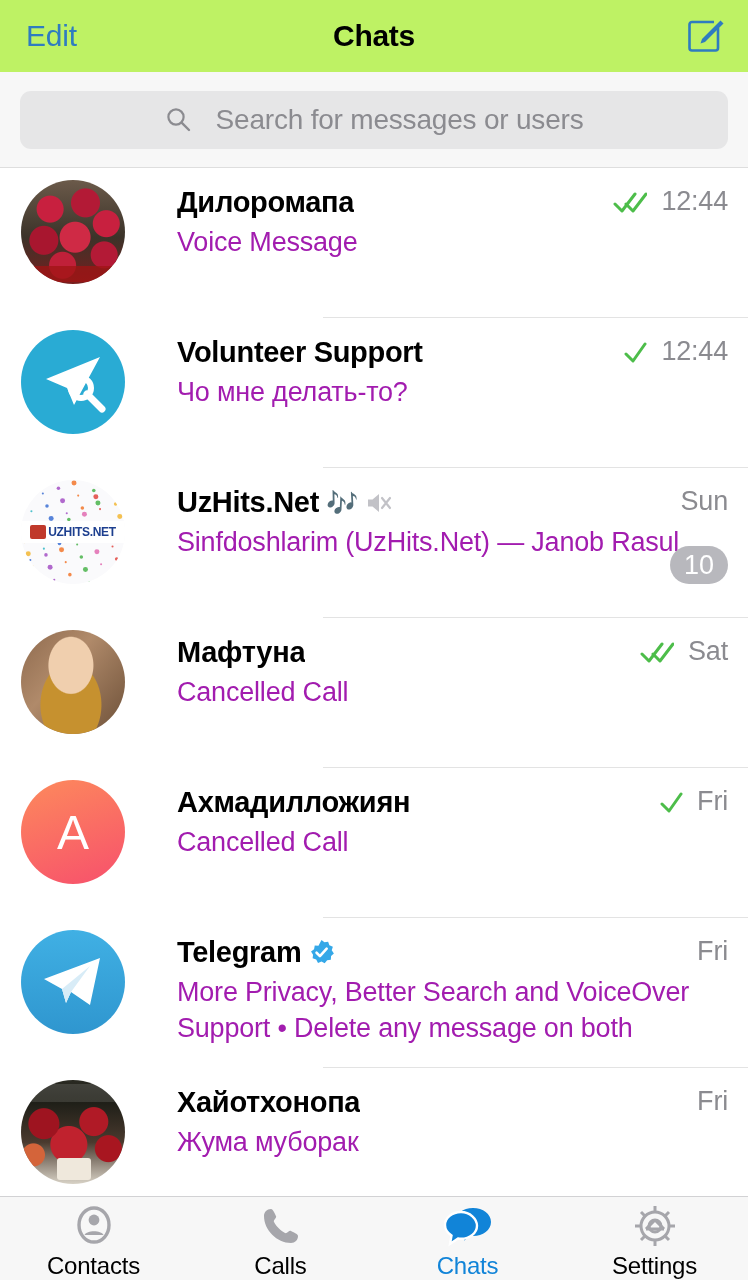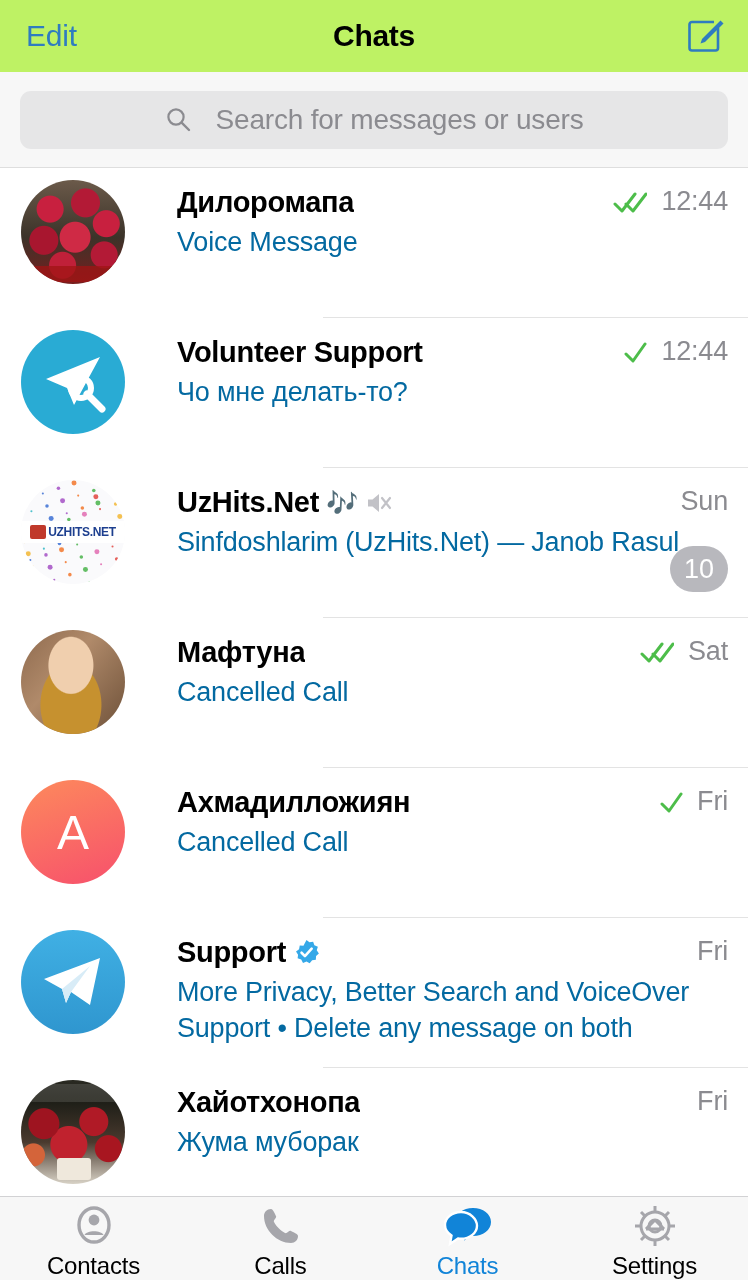--- a/index.html
+++ b/index.html
@@ -55,27 +55,27 @@
   .row-sep { position:absolute; left:146px; right:0; bottom:0; height:1px; background:#e3e3e3; }
   .row-top { display:flex; align-items:flex-start; }
   .title-group { display:flex; align-items:center; gap:7px; min-width:0; flex:1 1 auto; }
   .row-title {
     font-size:29px; font-weight:bold; color:#000; letter-spacing:-0.3px;
     white-space:nowrap; overflow:hidden; text-overflow:ellipsis;
   }
   .row-meta { display:flex; align-items:center; gap:14px; flex:0 0 auto; padding-left:10px; }
   .row-date { font-size:27px; color:#8b8b90; letter-spacing:-0.2px; }
   .row-msg {
-    font-size:27px; color:#0369a1; line-height:1.34; letter-spacing:-0.2px;
+    font-size:27px; color:#a21caf; line-height:1.34; letter-spacing:-0.2px;
     margin-top:5px; padding-right:6px;
   }
   .row-msg.two-line { max-height:76px; overflow:hidden; }
   .badge {
     position:absolute; right:20px; top:78px;
-    min-width:58px; height:46px; border-radius:23px; background:#b8b8bd;
+    min-width:58px; height:38px; border-radius:23px; background:#b8b8bd;
     color:#fff; font-size:27px; display:flex; align-items:center; justify-content:center;
     padding:0 14px;
   }
   .emoji-note { font-size:26px; line-height:1; }
   .mute-icon { display:flex; align-items:center; }
 
   
   .checks { display:flex; align-items:center; }
 
   
@@ -337,21 +337,21 @@
       <svg width="70" height="70" viewBox="0 0 70 70">
         <path d="M6 32 L62 11 L52 58 L33 45 L28 56 L24 42 Z" fill="#fff"></path>
         <path d="M24 42 L52 19 L33 45 L28 56 Z" fill="#d8ecf7"></path>
       </svg>
             </div>
           </div>
     </div>
     <div class="row-body">
       <div class="row-top">
         <div class="title-group">
-          <span class="row-title">Support</span>
+          <span class="row-title">Telegram</span>
 
           <span style="display:inline-flex;">
   <svg width="27" height="27" viewBox="0 0 24 24">
     <path fill="#35a8e8" d="M12 0.8 l2.6 2.1 3.3-0.5 1.1 3.2 3.1 1.3 -1 3.2 1.9 2.8 -2.5 2.2 -0.2 3.4 -3.3 0.4 -2.2 2.6 -2.8-1.5 -3.1 1.3 -1.6-3 -3.2-1.1 0.4-3.3 -1.8-2.9 2.7-2 0.6-3.3 3.3 0.2 Z"></path>
     <path d="M7.6 12.2 L10.6 15.2 L16.6 8.6" fill="none" stroke="#fff" stroke-width="2.3" stroke-linecap="round" stroke-linejoin="round"></path>
   </svg>
               </span>
 
         </div>
         <div class="row-meta">

